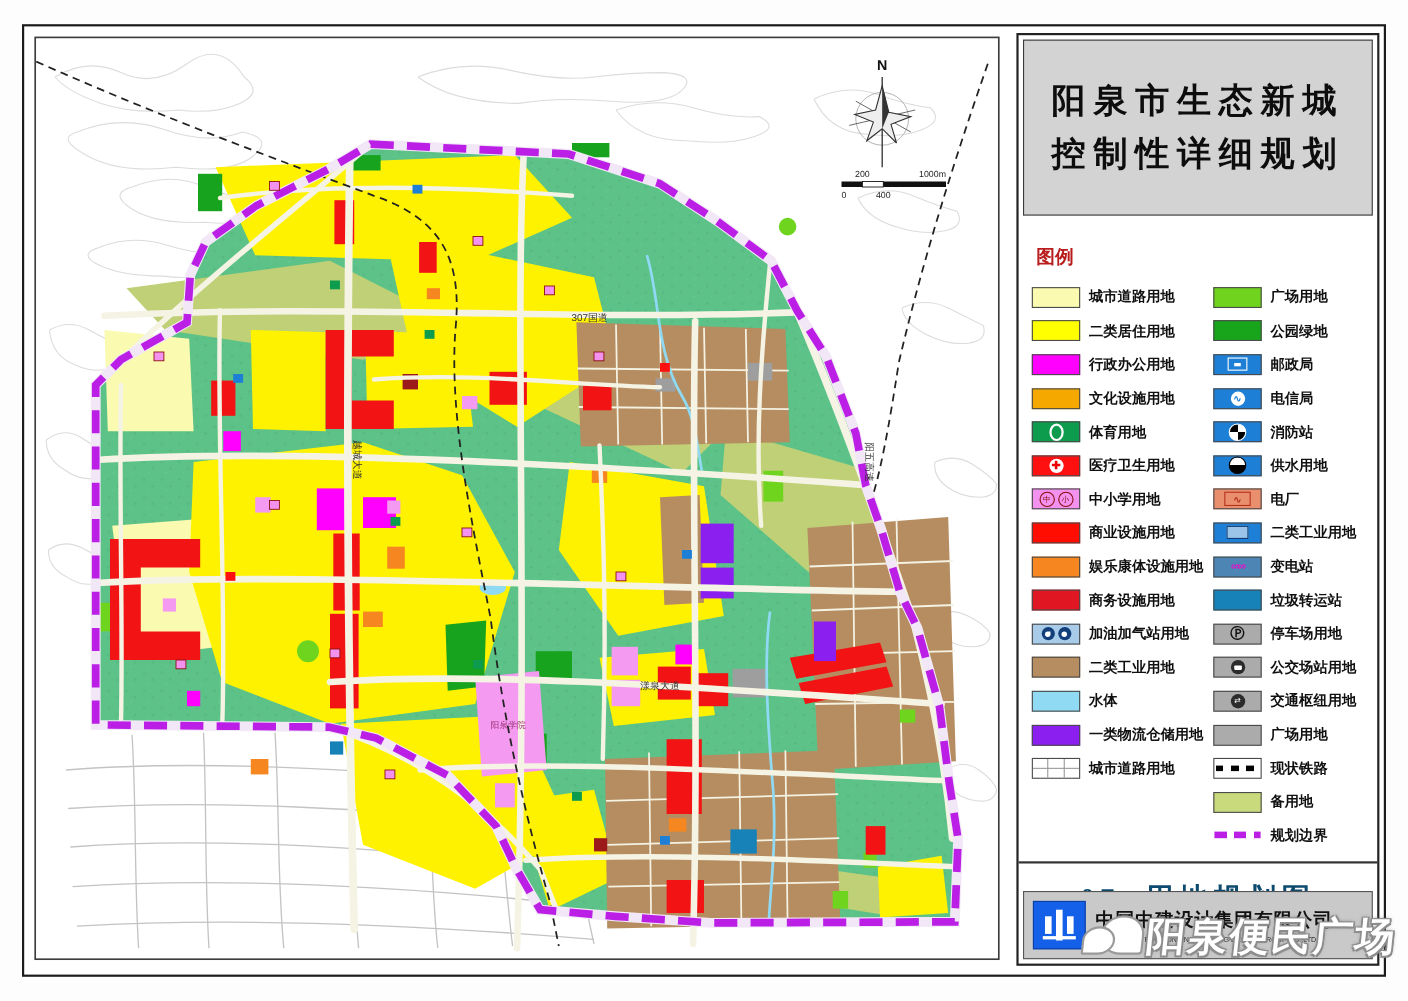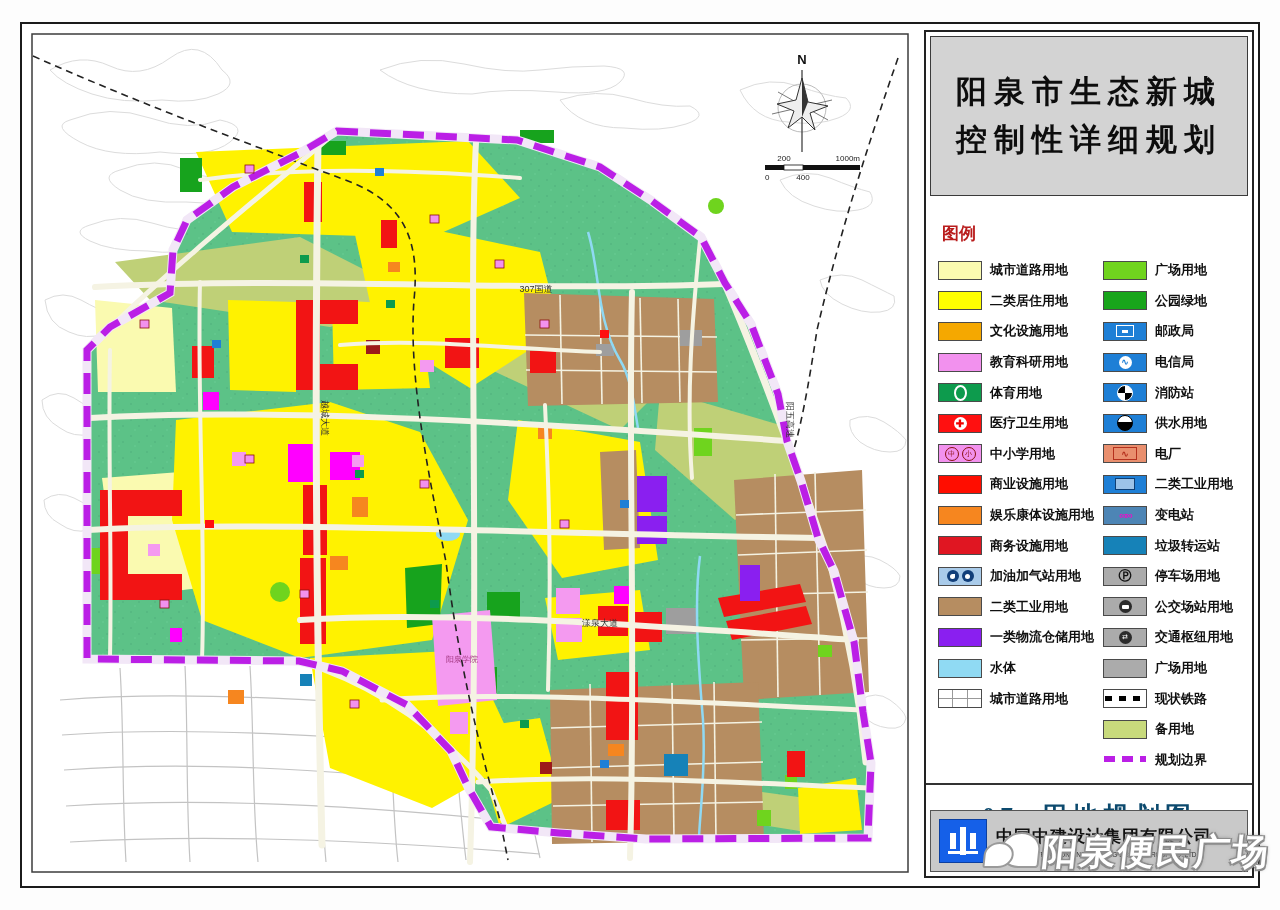--- a/index.html
+++ b/index.html
@@ -347,26 +347,26 @@
     <div class="lcol left" id="lcol-left">
         <div class="lrow">
           <span class="sw" style="background: rgb(250, 250, 176);"></span>
           <span class="lbl">城市道路用地</span>
         </div>
         <div class="lrow">
           <span class="sw" style="background: rgb(255, 255, 0);"></span>
           <span class="lbl">二类居住用地</span>
         </div>
         <div class="lrow">
+          <span class="sw" style="background: rgb(255, 0, 255);"></span>
+          <span class="lbl">行政办公用地</span>
+        </div>
+        <div class="lrow">
           <span class="sw" style="background: rgb(245, 168, 0);"></span>
           <span class="lbl">文化设施用地</span>
-        </div>
-        <div class="lrow">
-          <span class="sw" style="background: rgb(242, 145, 238);"></span>
-          <span class="lbl">教育科研用地</span>
         </div>
         <div class="lrow">
           <span class="sw" style="background: rgb(13, 155, 77);">
             <i style="width:9px;height:12px;border:2px solid #fff;border-radius:50%"></i>
           </span>
           <span class="lbl">体育用地</span>
         </div>
         <div class="lrow">
           <span class="sw" style="background: rgb(255, 16, 16);">
             <i style="width:13px;height:13px;border-radius:50%;background:#fff;color:#e00;font-size:10px;font-weight:bold;display:flex;align-items:center;justify-content:center;font-style:normal">✚</i>
@@ -401,26 +401,26 @@
               <b style="width:5px;height:5px;background:#fff;border-radius:50%"></b>
             </i>
           </span>
           <span class="lbl">加油加气站用地</span>
         </div>
         <div class="lrow">
           <span class="sw" style="background: rgb(182, 141, 97);"></span>
           <span class="lbl">二类工业用地</span>
         </div>
         <div class="lrow">
+          <span class="sw" style="background: rgb(144, 218, 243);"></span>
+          <span class="lbl">水体</span>
+        </div>
+        <div class="lrow">
           <span class="sw" style="background: rgb(138, 31, 240);"></span>
           <span class="lbl">一类物流仓储用地</span>
-        </div>
-        <div class="lrow">
-          <span class="sw" style="background: rgb(144, 218, 243);"></span>
-          <span class="lbl">水体</span>
         </div>
         <div class="lrow">
           <span class="sw" style="background: rgb(255, 255, 255);">
             <i style="position:absolute;left:0;right:0;top:8px;height:1px;background:#999"></i>
             <i style="position:absolute;top:0;bottom:0;left:13px;width:1px;background:#999"></i>
             <i style="position:absolute;top:0;bottom:0;right:13px;width:1px;background:#999"></i>
           </span>
           <span class="lbl">城市道路用地</span>
         </div>
       </div>

